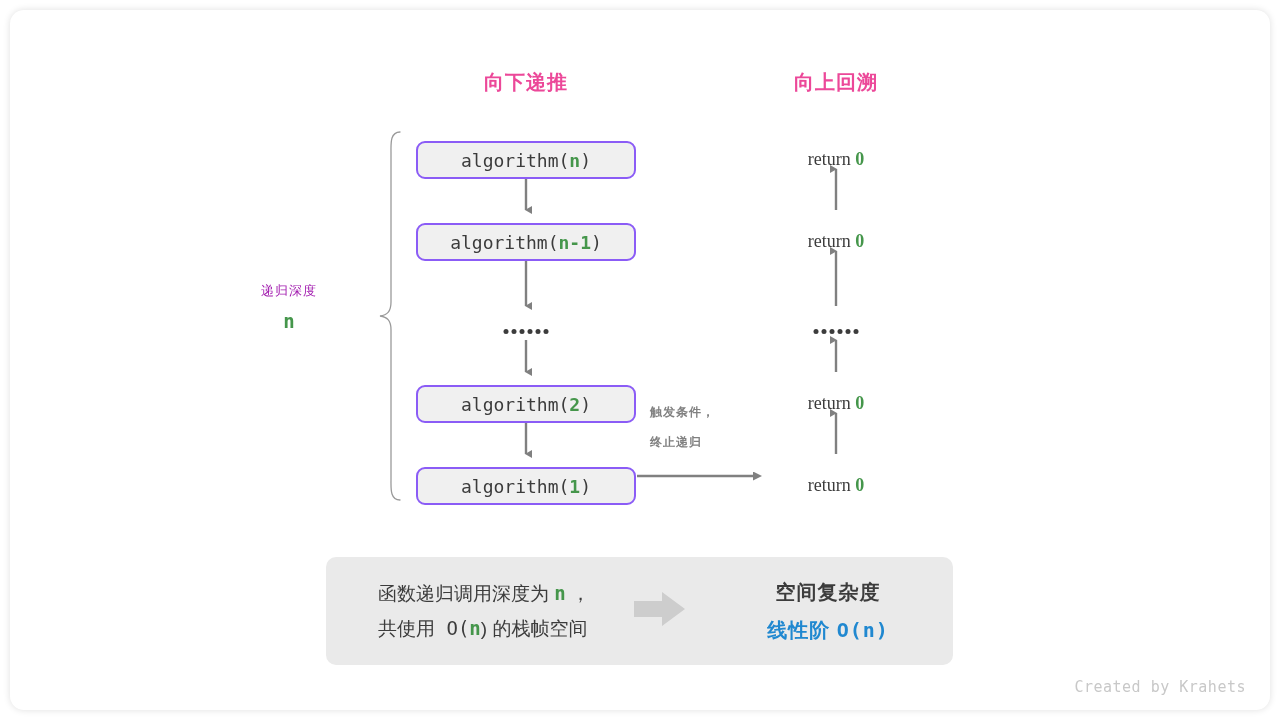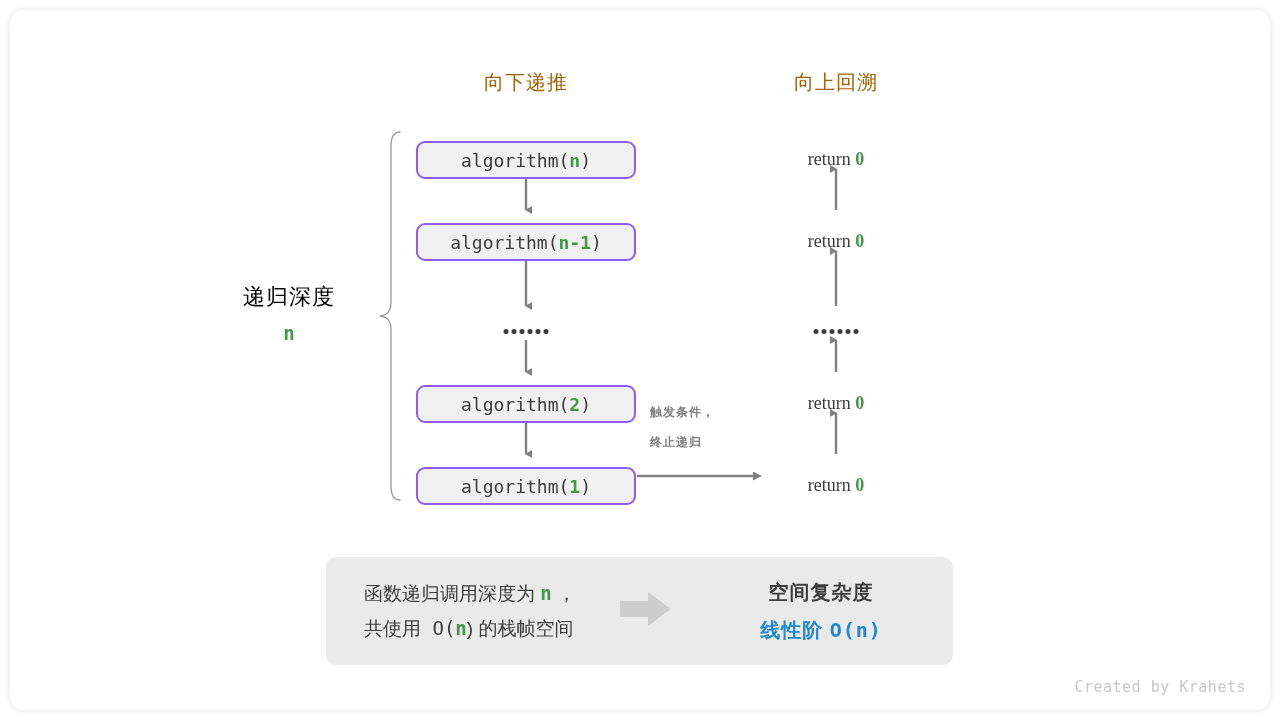--- a/index.html
+++ b/index.html
@@ -23,22 +23,22 @@
     background: #ffffff;
     border-radius: 14px;
     box-shadow: 0 0 7px rgba(0,0,0,0.13);
     overflow: hidden;
   }
 
   
   .col-header {
     position: absolute;
     font-size: 20px;
-    font-weight: normal;
-    color: #a16207;
+    font-weight: bold;
+    color: #ec4899;
     letter-spacing: 1px;
     white-space: nowrap;
     transform: translateX(-50%);
   }
   #hdr-down { left: 516px; top: 59px; }
   #hdr-up   { left: 826px; top: 59px; }
 
   
   .call-box {
     position: absolute;
@@ -99,22 +99,22 @@
   #depth-label {
     position: absolute;
     left: 279px;
     top: 272px;
     transform: translateX(-50%);
     text-align: center;
     white-space: nowrap;
   }
   #depth-label .t {
     display: block;
-    font-size: 22px;
-    color: #000000;
+    font-size: 13px;
+    color: #a21caf;
     letter-spacing: 1px;
   }
   #depth-label .v {
     display: block;
     margin-top: 10px;
     font-family: "DejaVu Sans Mono", "Liberation Mono", monospace;
     font-size: 19px;
     font-weight: bold;
     color: #45964b;
   }
@@ -144,20 +144,21 @@
     display: flex;
     align-items: center;
   }
   #summary-left {
     flex: 0 0 auto;
     padding-left: 38px;
     font-size: 19px;
     color: #3c3c3c;
     line-height: 34px;
     white-space: nowrap;
+    margin-left: 14px;
   }
   #summary-left .g {
     font-family: "DejaVu Sans Mono", "Liberation Mono", monospace;
     font-weight: bold;
     color: #45964b;
   }
   #summary-left .mono {
     font-family: "DejaVu Sans Mono", "Liberation Mono", monospace;
     text-align: center;
   }

